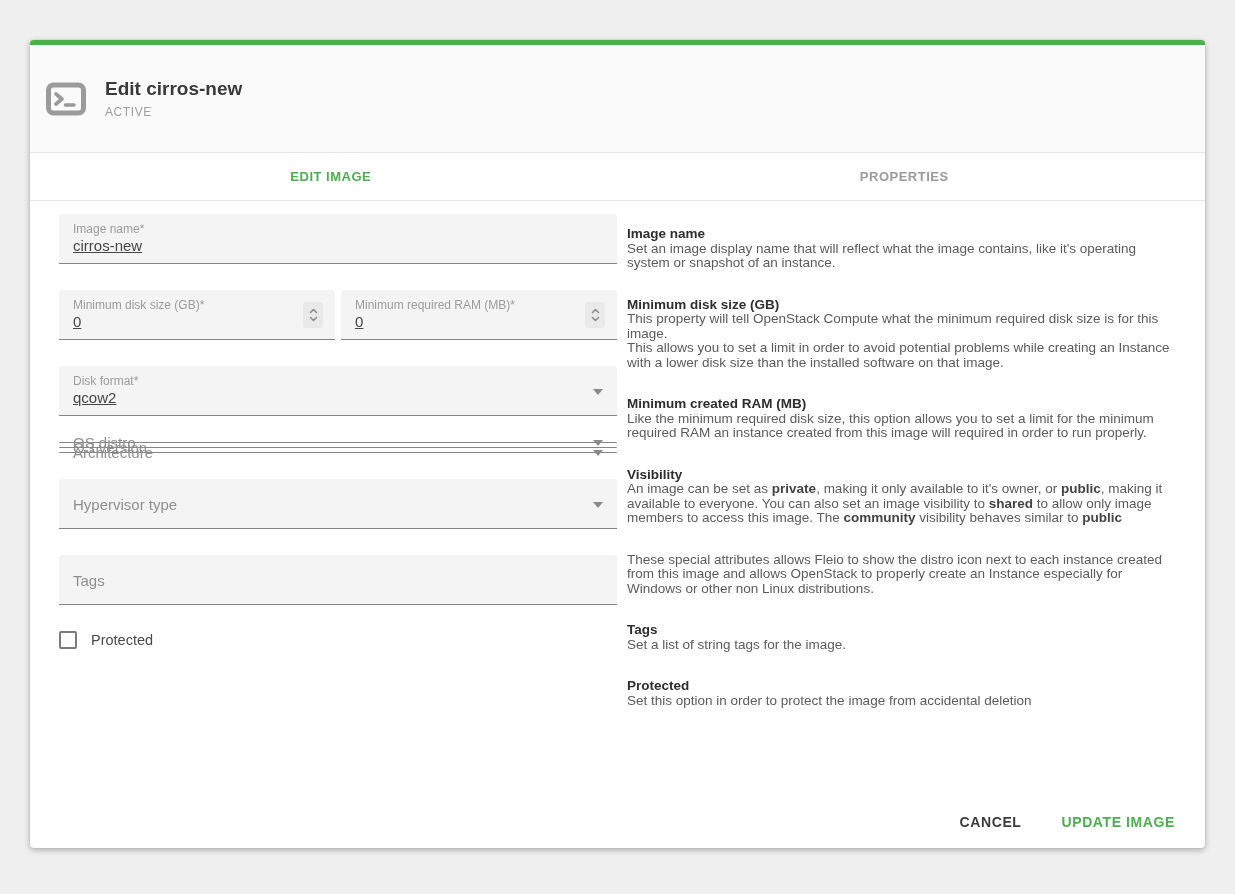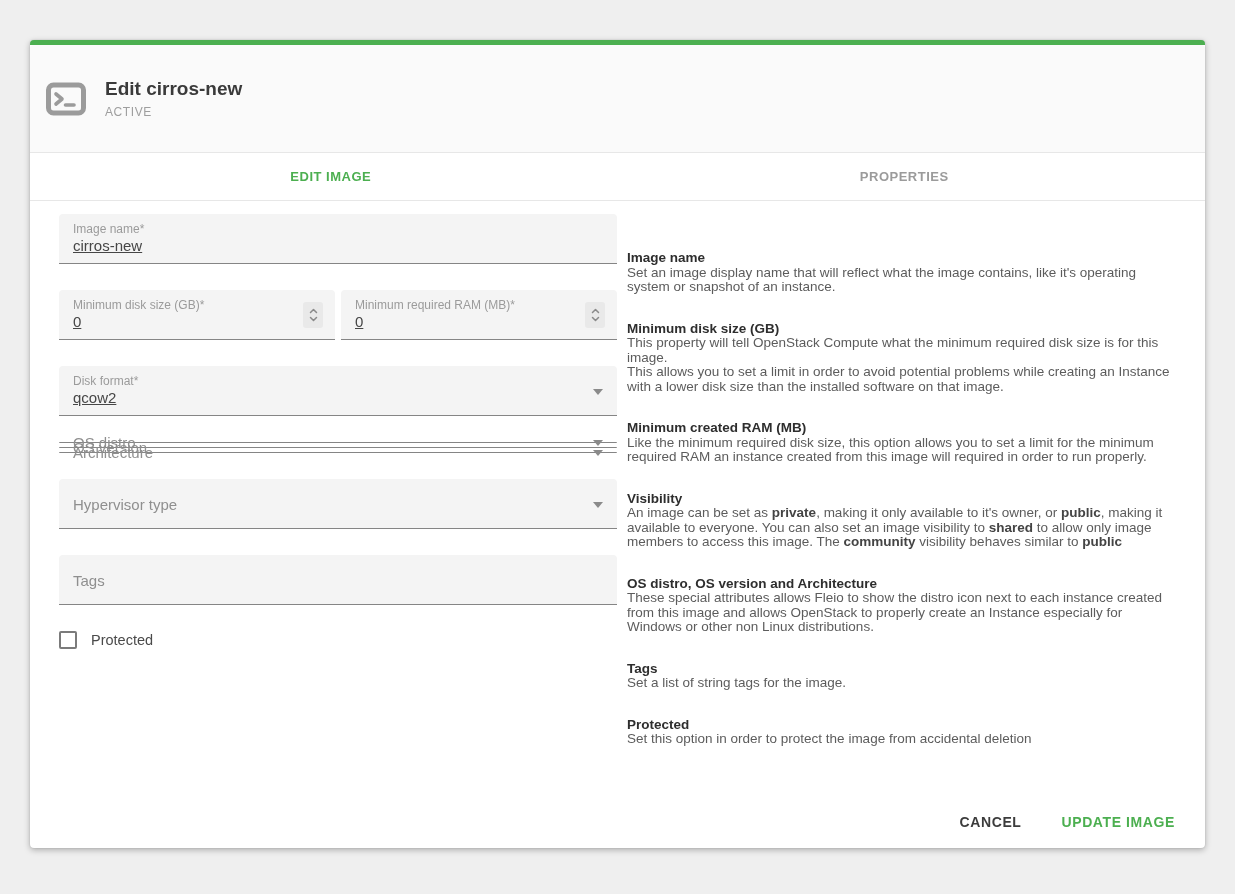--- a/index.html
+++ b/index.html
@@ -67,21 +67,21 @@
   }
   
   .check-row { display:flex; align-items:center; margin-top:10px; }
   .checkbox {
     width:18px; height:18px; border:2px solid #7b7b7b; border-radius:2px;
     background:#fff; cursor:pointer;
   }
   .check-label { margin-left:14px; font-size:14.5px; color:#4a4a4a; }
   
   .help-section { margin-bottom:27px; font-size:13.5px; line-height:14.5px; }
-  .help-title { font-weight:bold; color:#2e2e2e;margin-top:24px; }
+  .help-title { font-weight:bold; color:#2e2e2e; }
   .help-body { color:#5c5c5c; }
   .help-body b { color:#444; }
   
   .actions {
     position:absolute; right:22px; bottom:8px;
     display:flex; align-items:center;
   }
   .btn {
     border:none; background:transparent; cursor:pointer;
     font-family:"Liberation Sans", sans-serif;
@@ -202,21 +202,20 @@
         </div>
         <div class="help-section">
           <div class="help-title">Minimum created RAM (MB)</div>
           <div class="help-body"><span>Like the minimum required disk size, this option allows you to set a limit for the minimum required RAM an instance created from this image will required in order to run properly.</span></div>
         </div>
         <div class="help-section">
           <div class="help-title">Visibility</div>
           <div class="help-body"><span>An image can be set as </span><b>private</b><span>, making it only available to it's owner, or </span><b>public</b><span>, making it available to everyone. You can also set an image visibility to </span><b>shared</b><span> to allow only image members to access this image. The </span><b>community</b><span> visibility behaves similar to </span><b>public</b></div>
         </div>
         <div class="help-section">
-          <div class="help-title">OS distro, OS version and Architecture</div>
           <div class="help-body"><span>These special attributes allows Fleio to show the distro icon next to each instance created from this image and allows OpenStack to properly create an Instance especially for Windows or other non Linux distributions.</span></div>
         </div>
         <div class="help-section">
           <div class="help-title">Tags</div>
           <div class="help-body"><span>Set a list of string tags for the image.</span></div>
         </div>
         <div class="help-section">
           <div class="help-title">Protected</div>
           <div class="help-body"><span>Set this option in order to protect the image from accidental deletion</span></div>
         </div>

